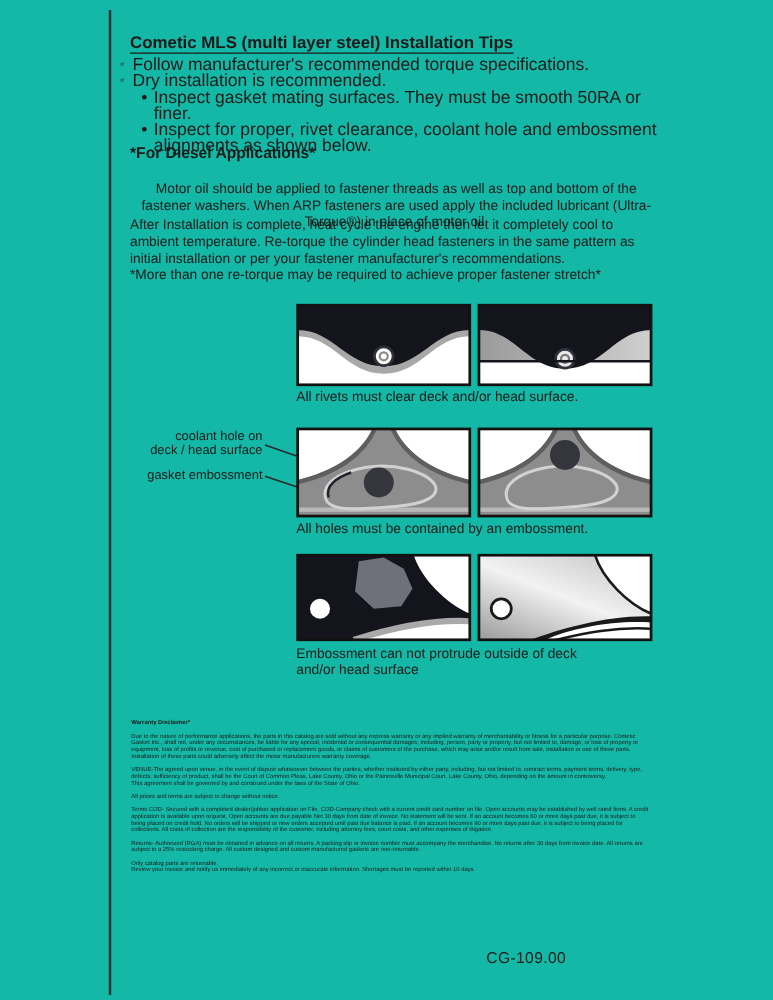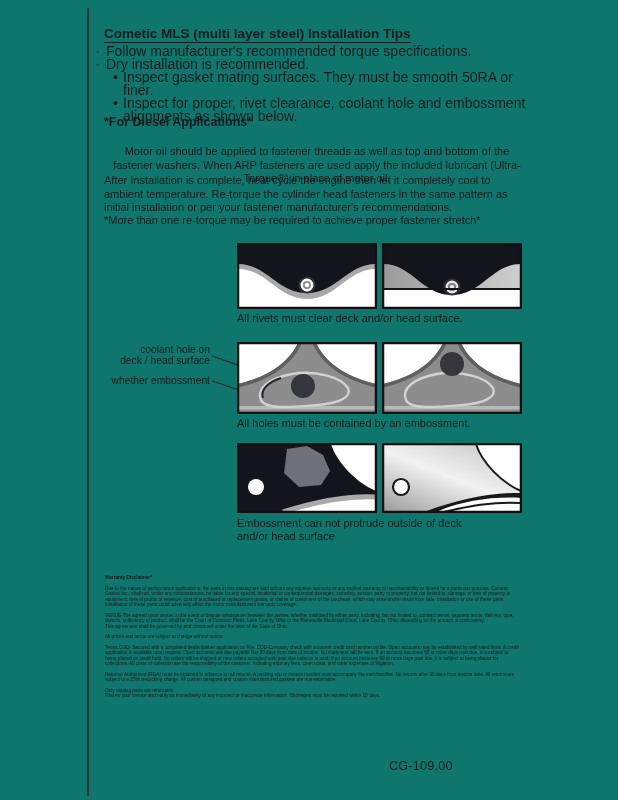--- a/index.html
+++ b/index.html
@@ -1,17 +1,17 @@
 <!DOCTYPE html>
 <html><head>
 <meta charset="utf-8">
 <style>
   html,body{margin:0;padding:0;background:#fff;}
   .page{
-    position:relative;width:618px;height:800px;background:#0f766e;overflow:hidden;
+    position:relative;width:618px;height:800px;background:#14b8a6;overflow:hidden;
     font-family:"Liberation Sans", sans-serif;color:#1a1a1a;
   }
   .vrule{position:absolute;left:87px;top:8px;width:2px;height:788px;background:#333;}
   .title{
     position:absolute;left:104px;top:26px;font-size:13.5px;font-weight:bold;
     border-bottom:1.6px solid #1a1a1a;padding-bottom:1px;white-space:nowrap;
   }
   .bullets{position:absolute;left:96px;top:45px;width:440px;font-size:14px;line-height:13px;}
   .b{position:relative;padding-left:10px;}
   .b::before{content:"\25E6";position:absolute;left:0;top:0;font-size:10px;}
@@ -78,21 +78,21 @@
     <rect x="1" y="1" width="138" height="64" fill="none" stroke="#111" stroke-width="2.5"></rect>
   </svg>
 
   <div class="caption" style="left:237px;top:312px;width:290px">All rivets must clear deck and/or head surface.</div>
 
   <div class="dlabel" style="left:237px;top:328px">RIGHT</div>
   <div class="dlabel" style="left:382px;top:328px">WRONG</div>
 
   <div class="ann" style="top:344px">coolant hole on
 deck / head surface</div>
-  <div class="ann" style="top:375px">whether embossment</div>
+  <div class="ann" style="top:375px">gasket embossment</div>
 
   <svg class="leaders" width="100" height="58">
     <line x1="7" y1="11" x2="96" y2="42" stroke="#2a2a2a" stroke-width="1.2"></line>
     <line x1="7" y1="36" x2="58" y2="53" stroke="#2a2a2a" stroke-width="1.2"></line>
   </svg>
 
   <svg class="dbox" style="left:237px;top:342px" width="140" height="72" viewBox="0 0 140 72">
     <defs>
         <clipPath id="dcR">
           <path d="M1,42 C26,36 50,24 61,1 L79,1 C90,24 114,36 139,42 L139,71 L1,71 Z"></path>

